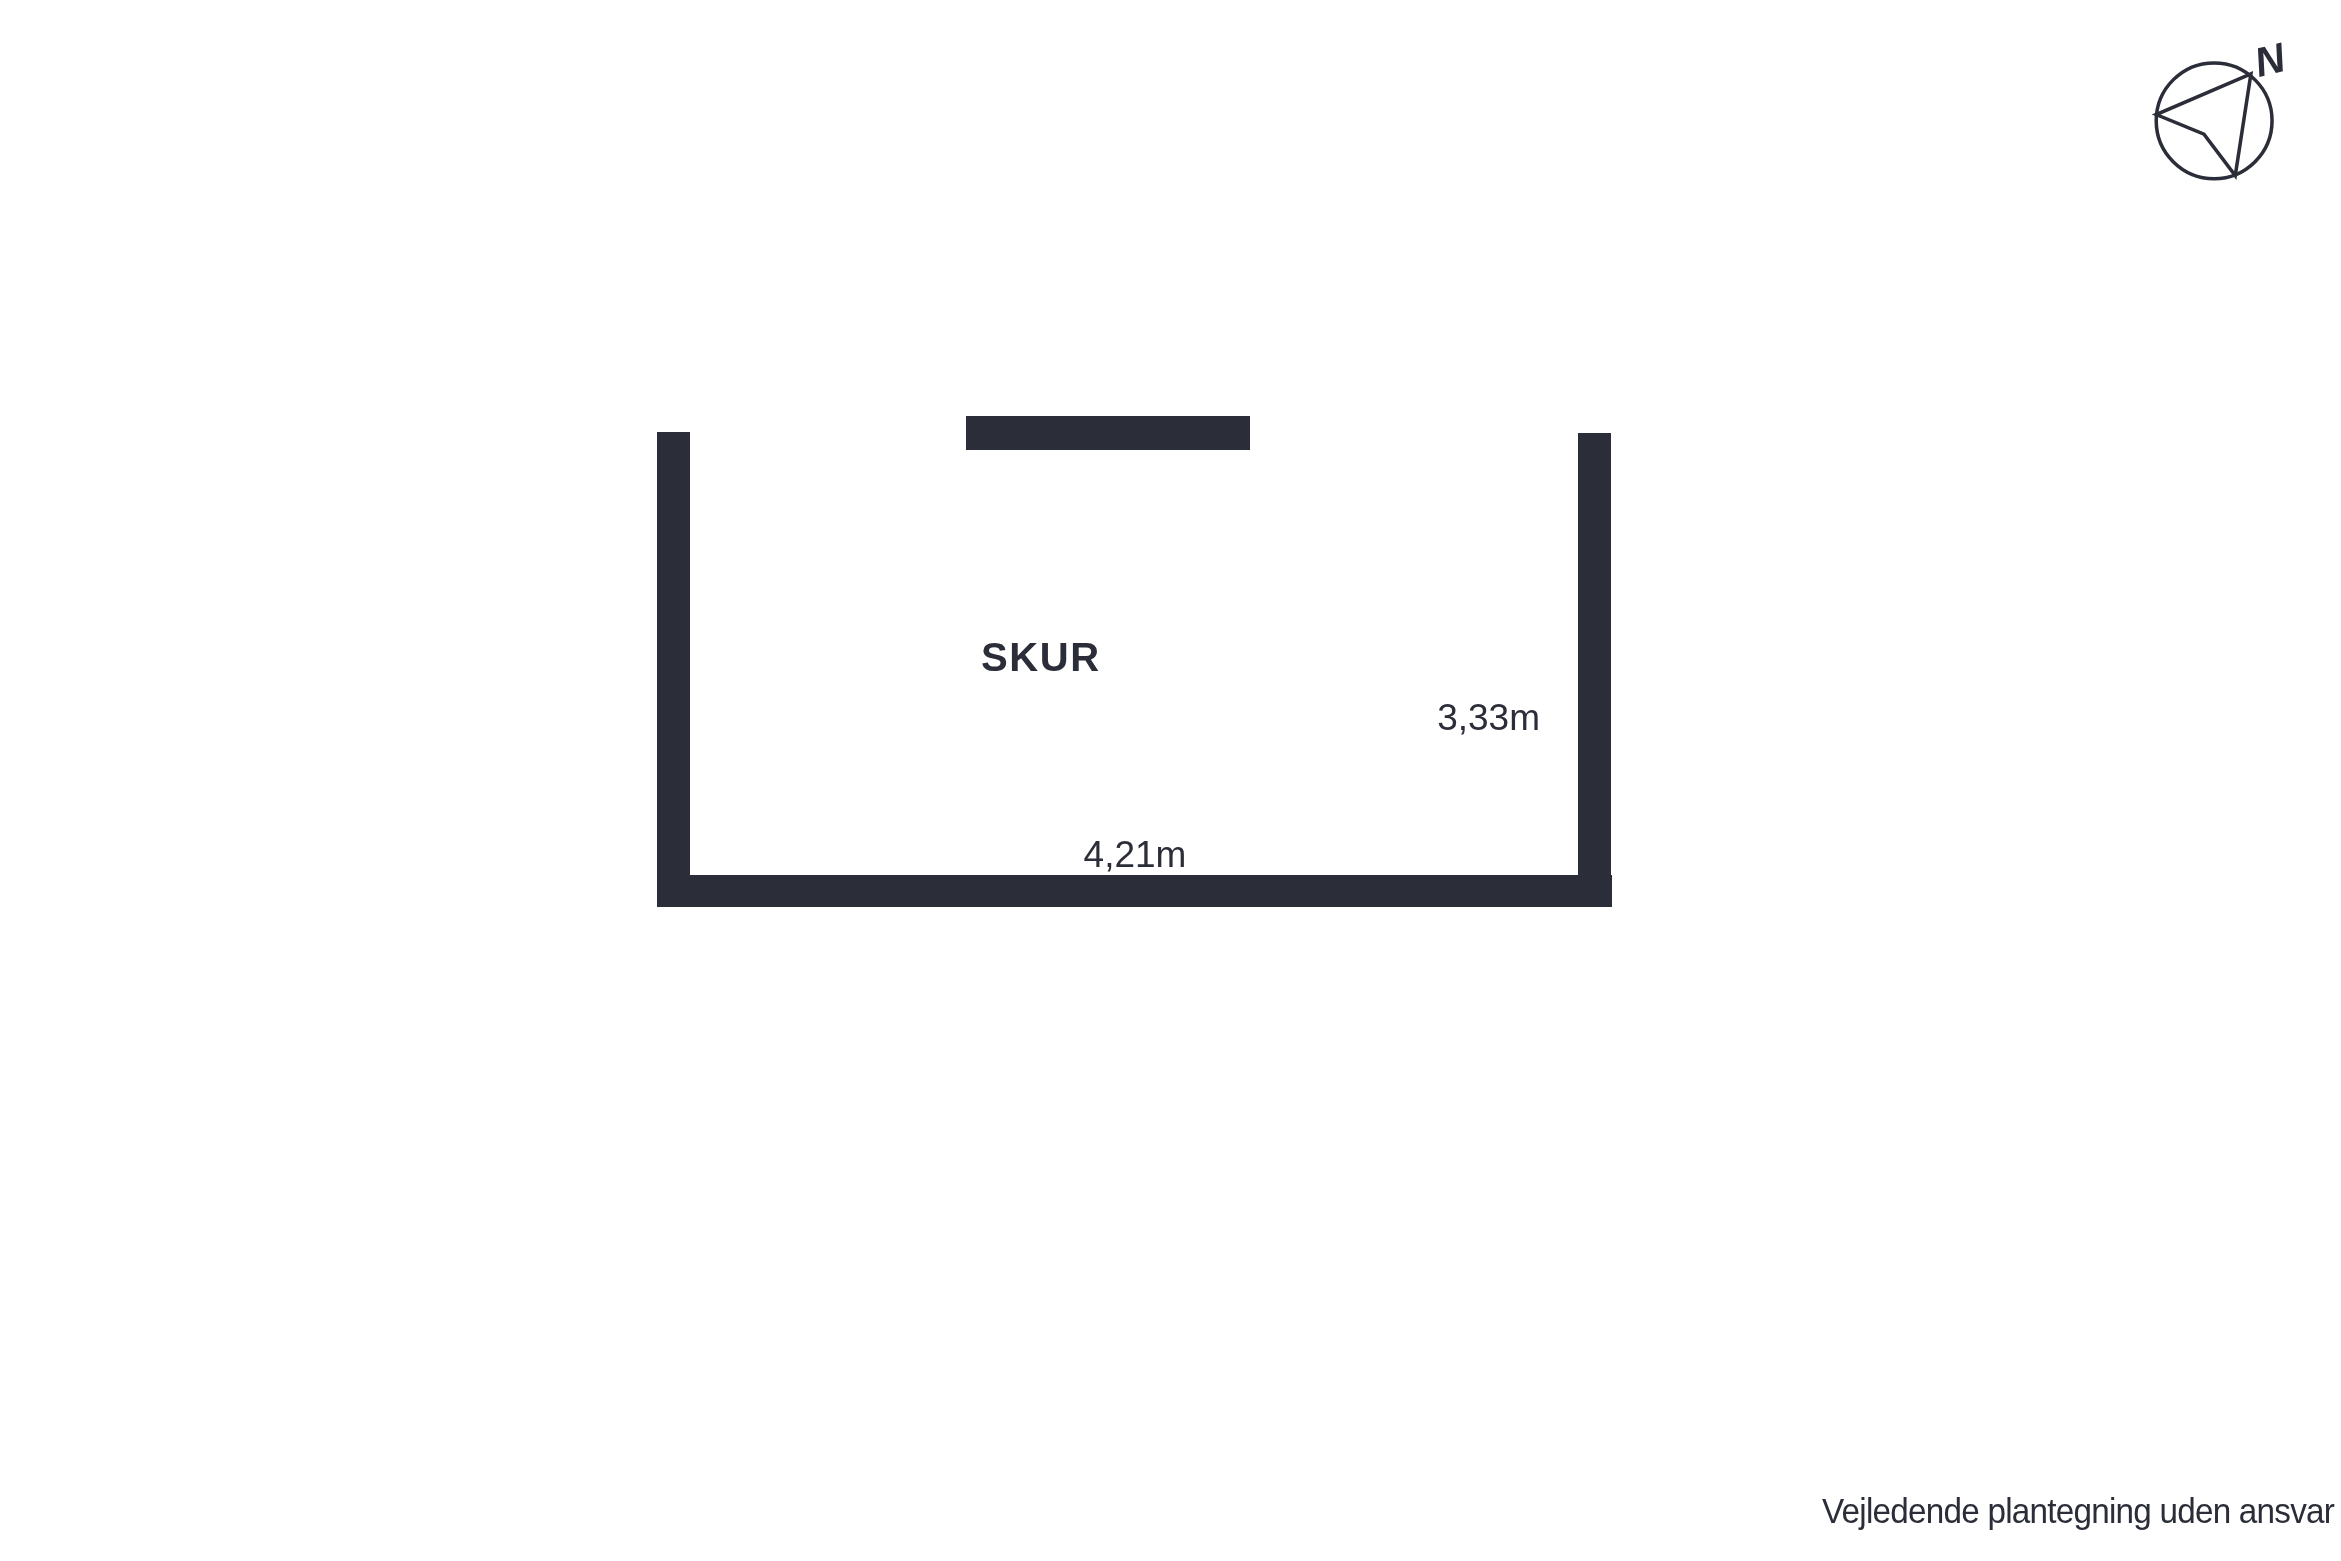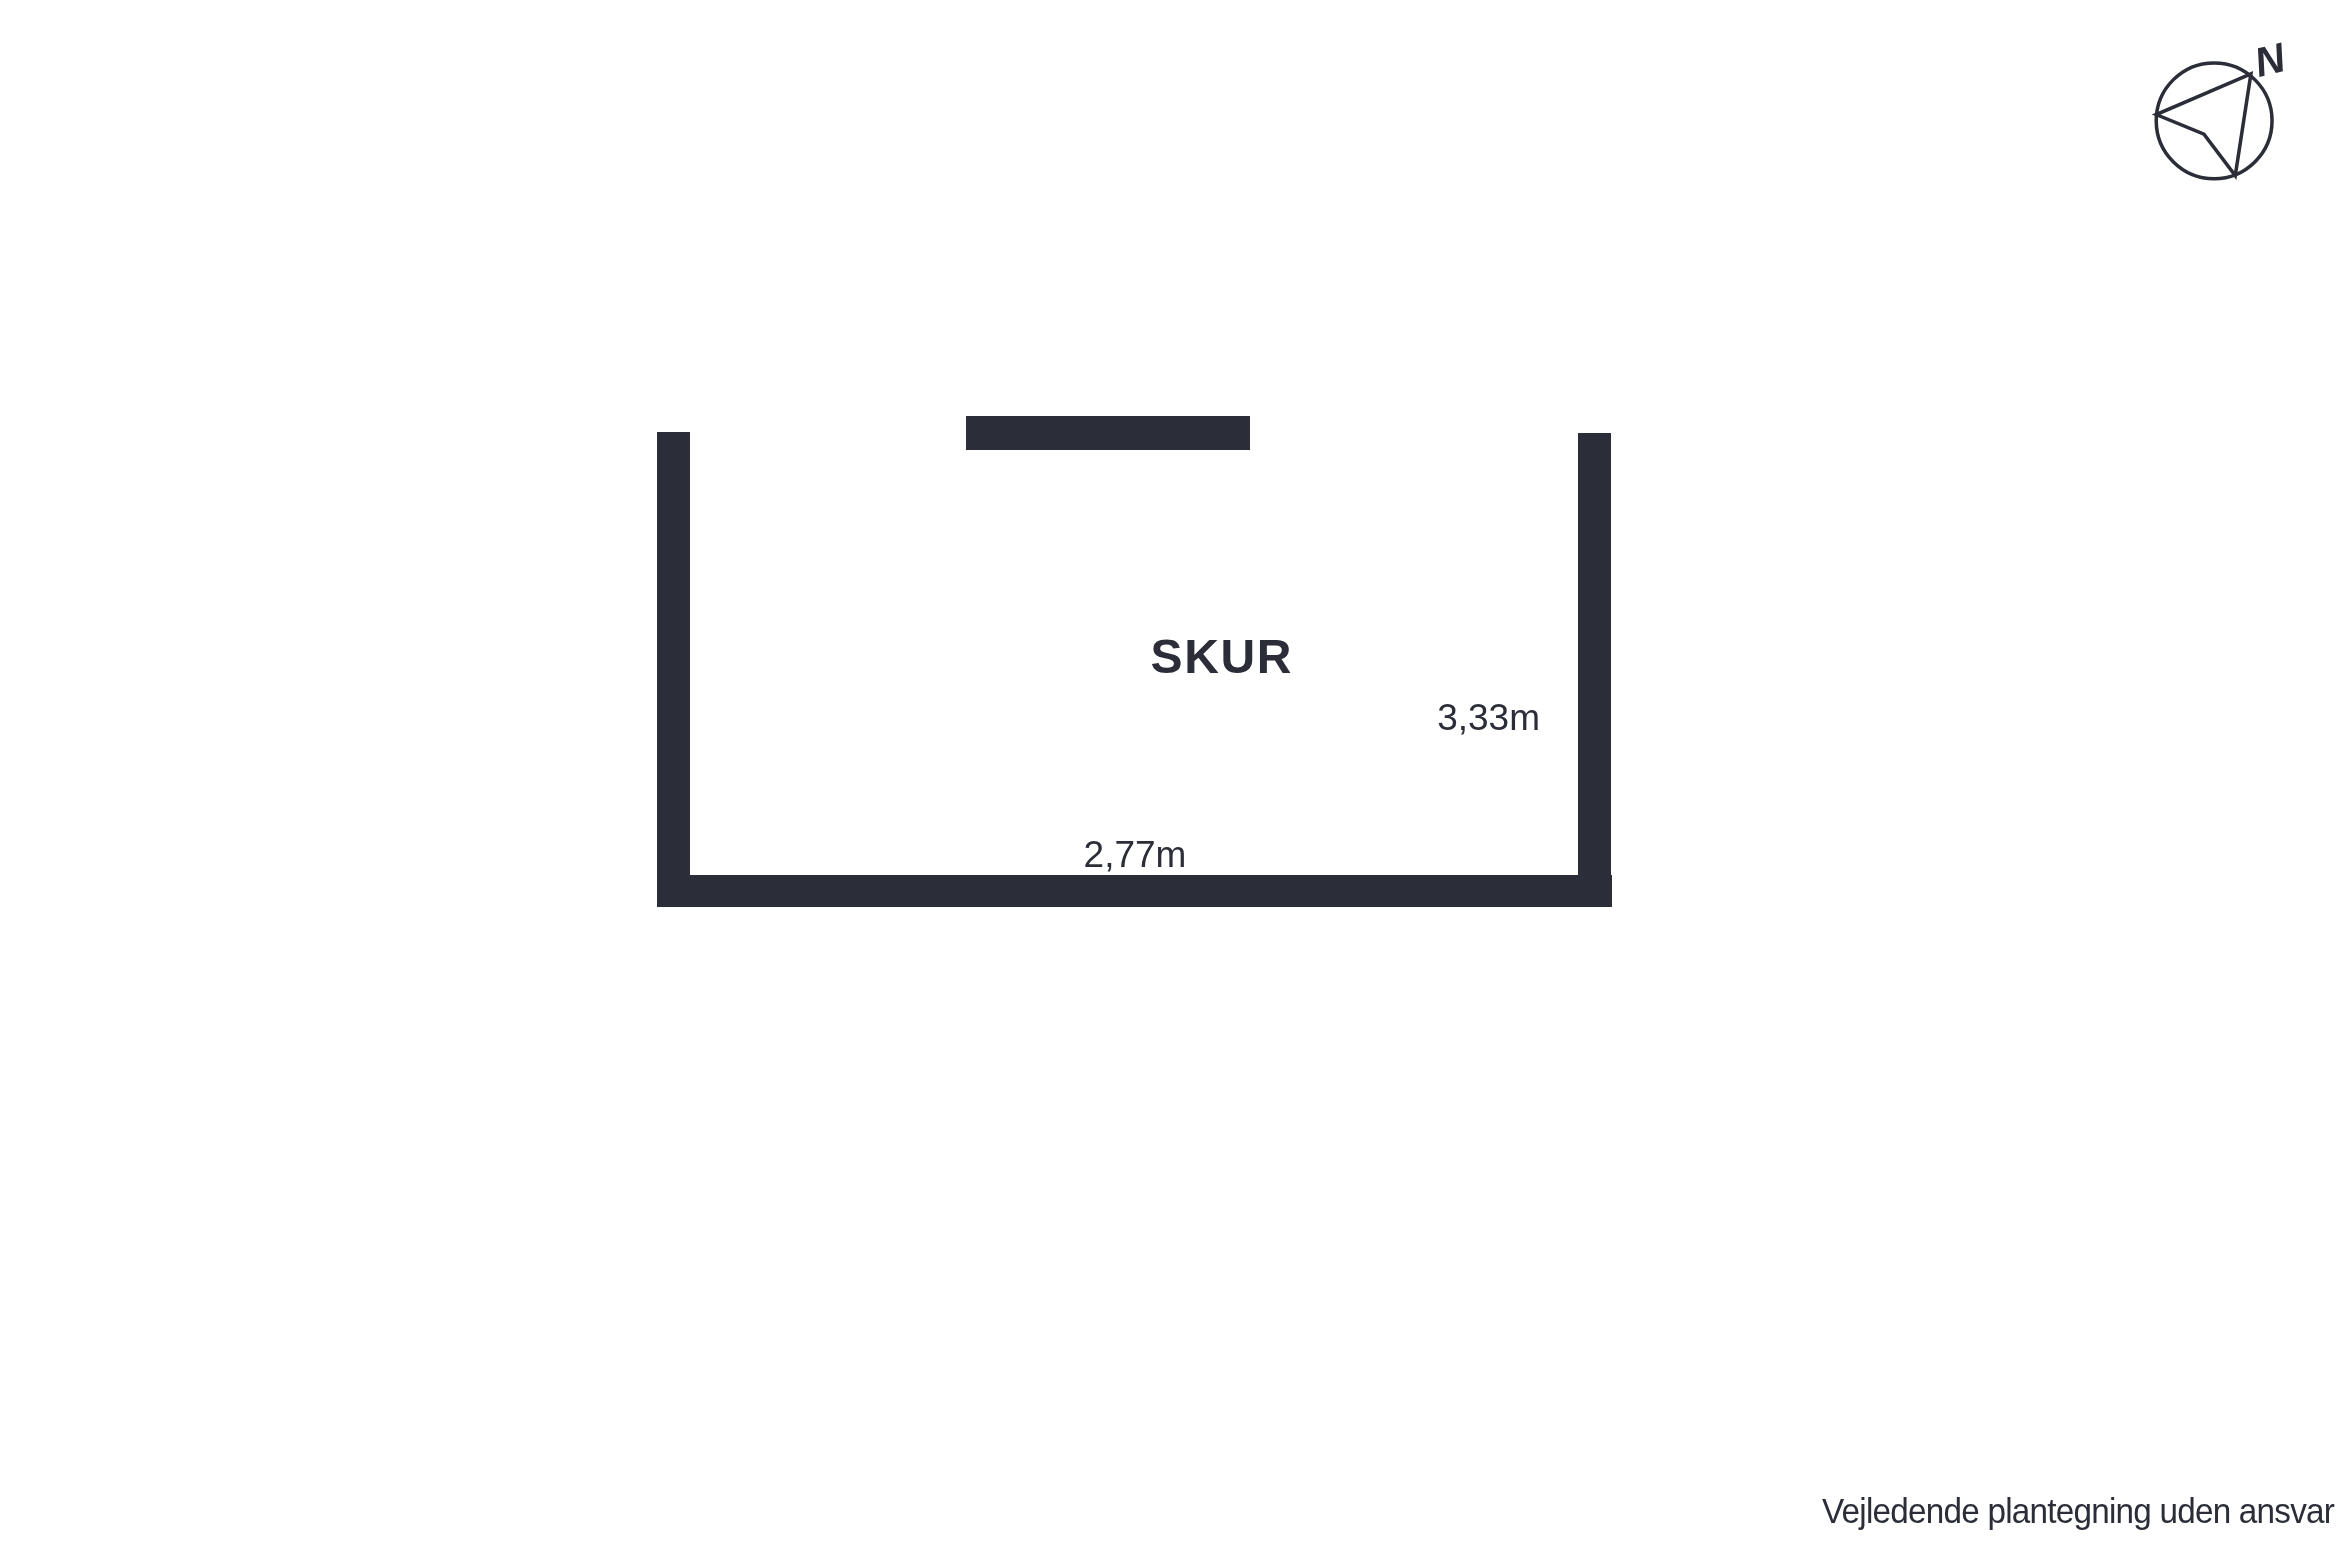--- a/index.html
+++ b/index.html
@@ -23,22 +23,22 @@
     background: var(--ink);
   }
   .wall-left   { left: 657px;  top: 432px;  width: 33px;   height: 475px; }
   .wall-right  { left: 1578px; top: 433px;  width: 33px;   height: 474px; }
   .wall-bottom { left: 657px;  top: 875px; width: 955px; height: 32px; }
   .wall-top-segment { left: 966px; top: 416px; width: 284px; height: 34px; }
 
   .room-label {
     position: absolute;
     left: 981px; top: 631px; width: 312px;
-    text-align: right;
-    font-size: 48px; line-height: 52px;
+    text-align: left;
+    font-size: 40px; line-height: 52px;
     font-weight: 600;
     letter-spacing: 1.6px;
     color: var(--ink);
   }
   .dim-label {
     position: absolute;
     color: var(--ink);
     font-size: 37px; line-height: 41px;
     font-weight: 500;
   }
@@ -85,21 +85,21 @@
 
   <div class="wall wall-left"></div>
   <div class="wall wall-right"></div>
   <div class="wall wall-bottom"></div>
   <div class="wall wall-top-segment"></div>
 
   <div class="room-label">SKUR</div>
 
   <div class="dim-label dim-height">3,33m</div>
 
-  <div class="dim-label dim-width">2,77m</div>
+  <div class="dim-label dim-width">4,21m</div>
 
   <div class="compass">
     <svg width="180" height="180" viewBox="0 0 230 230" fill="none" stroke="#2b2e38" stroke-width="4.5">
       <circle cx="96" cy="125" r="74"></circle>
       <path d="M143,65 L22,117 L83,142 L123,195 Z" stroke-linejoin="miter"></path>
     </svg>
     <span class="compass-north">N</span>
   </div>
 
   <div class="disclaimer">Vejledende plantegning uden ansvar</div>

